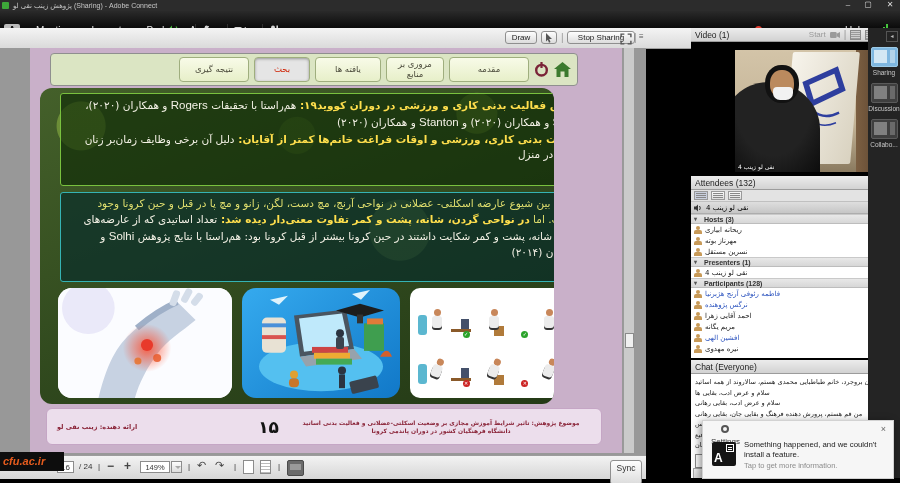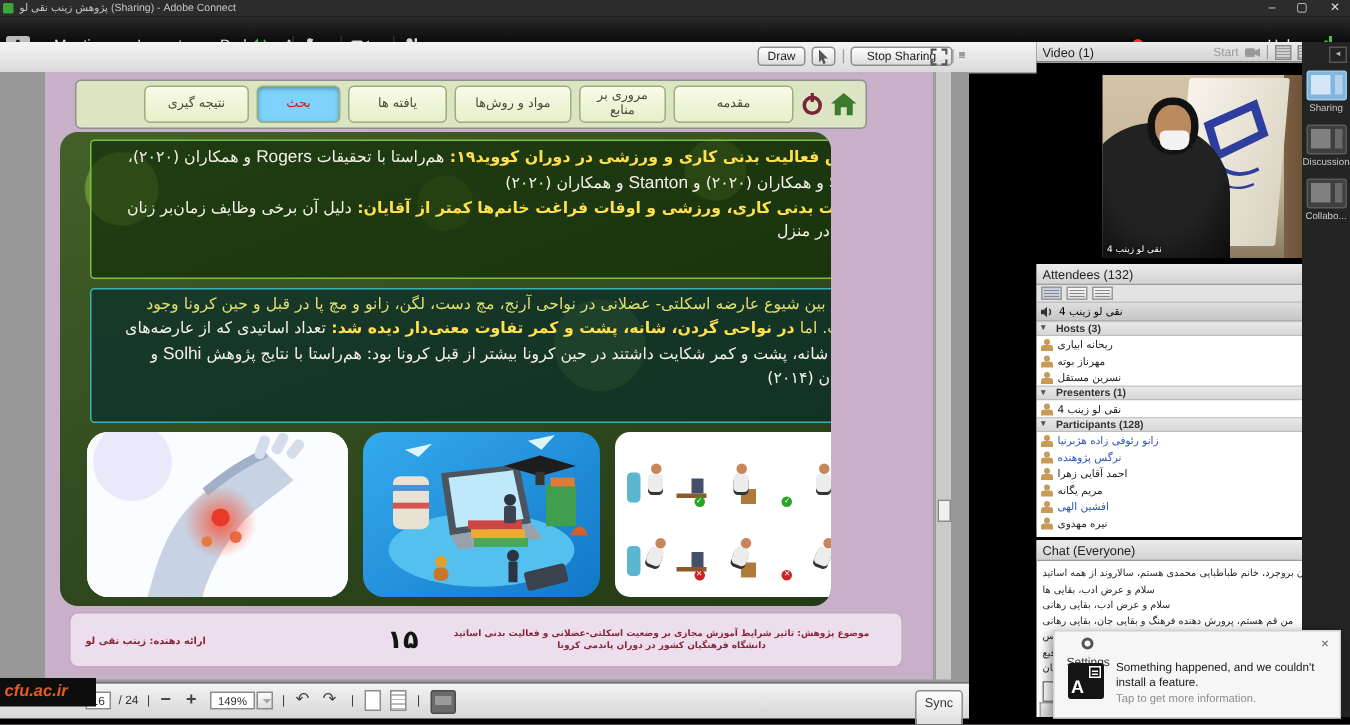--- a/index.html
+++ b/index.html
@@ -38,21 +38,21 @@
   .slide{left:30px;top:0;width:592px;height:405px;background:#c9b0c9;overflow:hidden;}
   .vscroll{left:623px;top:0;width:10px;height:405px;background:#cacaca;border-left:1px solid #9a9a9a;}
   .vthumb{left:1px;top:285px;width:7px;height:13px;background:#f0f0f0;border:1px solid #8a8a8a;}
 
   
   .snav{left:20px;top:5px;width:528px;height:33px;background:#dbe5c3;border:1px solid #8f8f8f;border-radius:4px;
         display:flex;align-items:center;direction:rtl;padding:0 6px;gap:5px;box-sizing:border-box;}
   .navbtn{height:25px;background:linear-gradient(#f8fbe8,#e7efc9);border:1px solid #9fae7e;border-radius:4px;color:#4b4b3b;
           font-size:8.5px;display:flex;align-items:center;justify-content:center;text-align:center;padding:0 3px;line-height:1.1;box-sizing:border-box;font-family:"DejaVu Sans",sans-serif;}
   .n1{width:80px}.n2{width:58px}.n3{width:78px}.n4{width:66px}.n5{width:56px}.n6{width:70px}
-  .navbtn.active{color:#cf1f00;background:#7dd3fc;box-shadow:inset 0 1px 3px rgba(0,0,0,.35);}
+  .navbtn.active{color:#cf1f00;background:#e5e5e5;box-shadow:inset 0 1px 3px rgba(0,0,0,.35);}
   .sgreen{left:10px;top:40px;width:514px;height:316px;border-radius:12px;overflow:hidden;
     background:
       radial-gradient(circle at 8% 12%, rgba(150,190,70,.5) 0 24px, transparent 25px),
       radial-gradient(circle at 85% 8%, rgba(140,180,60,.45) 0 20px, transparent 21px),
       radial-gradient(circle at 70% 45%, rgba(150,190,80,.30) 0 30px, transparent 31px),
       radial-gradient(circle at 22% 72%, rgba(140,180,70,.35) 0 26px, transparent 27px),
       radial-gradient(circle at 92% 80%, rgba(150,190,80,.35) 0 22px, transparent 23px),
       radial-gradient(circle at 50% 15%, rgba(120,160,50,.35) 0 18px, transparent 19px),
       linear-gradient(160deg,#44602a,#2c441b 70%,#243a16);}
   .tblock{position:absolute;direction:rtl;text-align:right;padding:3px 9px;font-size:10.5px;line-height:1.5;
@@ -267,21 +267,20 @@
             <polygon points="8.5,0 17,7 14.5,7 14.5,15 10.5,15 10.5,9.5 6.5,9.5 6.5,15 2.5,15 2.5,7 0,7" fill="#3c7a2f"></polygon>
           </svg>
         <svg width="15" height="15" viewBox="0 0 15 15">
             <circle cx="7.5" cy="8.2" r="5.3" fill="none" stroke="#7a2438" stroke-width="2.4"></circle>
             <rect x="6.4" y="0" width="2.2" height="6" fill="#7a2438"></rect>
           </svg>
         <div style="display:flex;gap:5px">
 
         <div class="navbtn n1">مقدمه</div>
             <div class="navbtn n2">مروری بر منابع</div>
-            <div class="navbtn n3">مواد و روش‌ها</div>
             <div class="navbtn n4">یافته ها</div>
             <div class="navbtn n5 active">بحث</div>
             <div class="navbtn n6">نتیجه گیری</div>
           </div>
       </div>
 
       <div class="abs sgreen">
         <div class="abs tblock block1">
           <div>
             
@@ -526,21 +525,21 @@
           <span>نقی لو زینب 4</span>
           <span class="rowbadge mic"></span>
         </div>
       </div>
 
     <div class="sect" style="top:102px">Participants (128)</div>
     <div class="rows" style="top:112px;bottom:0;overflow:hidden">
 
         <div class="arow">
           <span class="ava"></span>
-          <span class=" blue">زانو رئوفی زاده هژبرنیا</span>
+          <span class=" blue">فاطمه رئوفی آرنج هژبرنیا</span>
         </div>
 
         <div class="arow">
           <span class="ava"></span>
           <span class=" blue">نرگس پژوهنده</span>
         </div>
 
         <div class="arow">
           <span class="ava"></span>
           <span>احمد آقایی زهرا</span>

